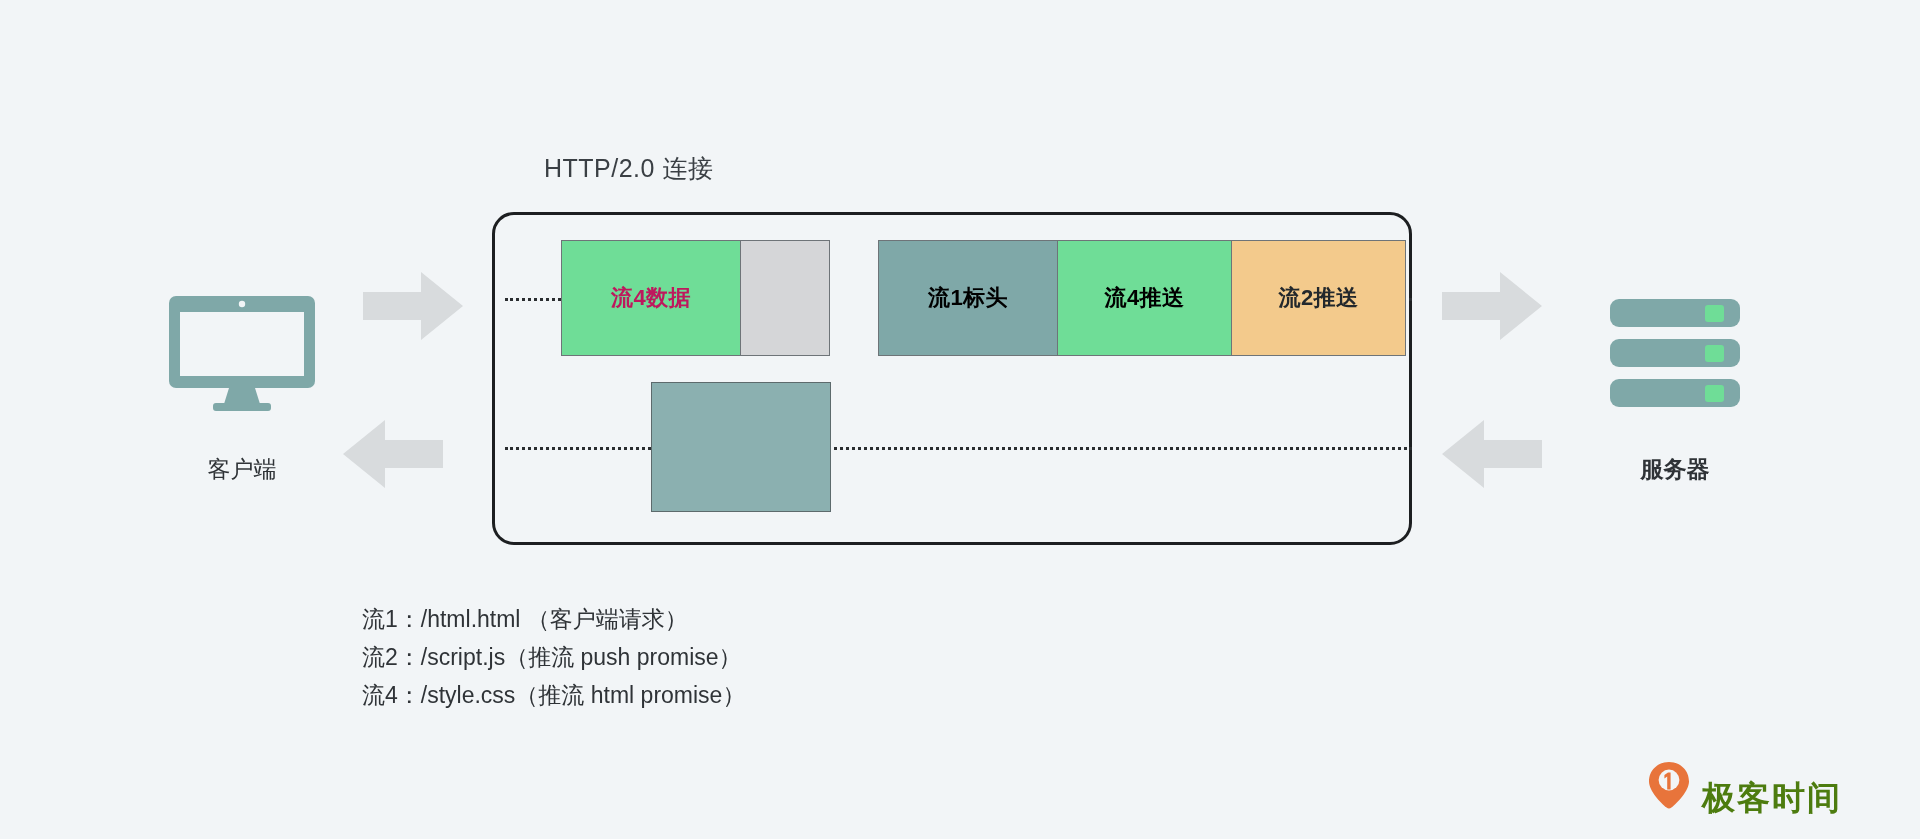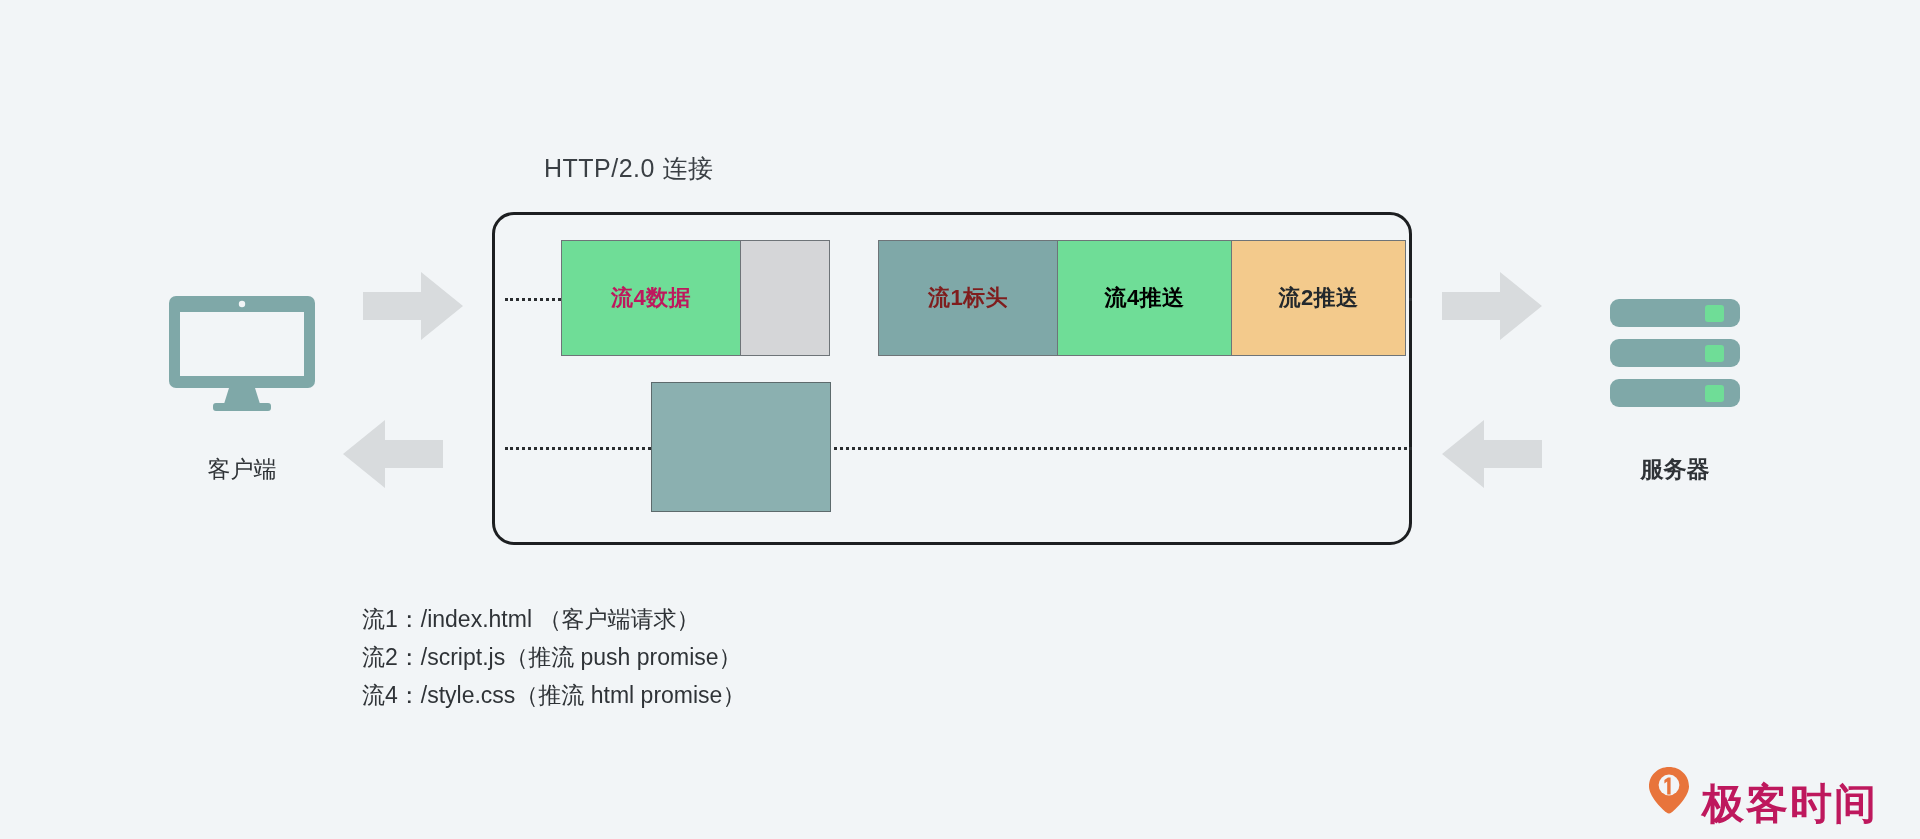--- a/index.html
+++ b/index.html
@@ -136,23 +136,23 @@
   
   .watermark {
     position: absolute;
     left: 1648px;
     top: 752px;
     display: flex;
     align-items: center;
     gap: 12px;
   }
   .watermark .wm-text {
-    font-size: 42px;
+    font-size: 33px;
     font-weight: bold;
-    color: #be185d;
+    color: #4d7c0f;
     letter-spacing: 2px;
     white-space: nowrap;
     margin-top: 24px;
   }
 </style>
 </head>
 <body style="background: rgb(242, 245, 247);">
 
 <div class="stage">
 
@@ -164,21 +164,21 @@
   <div class="dotline upper-right"></div>
   <div class="dotline lower-full"></div>
 
   <div class="frame-row">
     <div class="frame" style="width: 180px; background: rgb(111, 221, 151); color: #be185d;">
       <span>流4数据</span>
     </div>
     <div class="frame" style="width: 90px; background: rgb(213, 214, 216); color: rgb(35, 40, 44);">
       <span></span>
     </div>
-    <div class="frame" style="width: 180px; background: rgb(127, 168, 168); color: #7f1d1d; margin-left: 48px;">
+    <div class="frame" style="width: 180px; background: rgb(127, 168, 168); color: #000000; margin-left: 48px;">
       <span>流1标头</span>
     </div>
     <div class="frame" style="width: 175px; background: rgb(111, 221, 151); color: #000000;">
       <span>流4推送</span>
     </div>
     <div class="frame" style="width: 175px; background: rgb(243, 202, 140); color: rgb(35, 40, 44);">
       <span>流2推送</span>
     </div>
   </div>
 
@@ -226,21 +226,21 @@
         <rect x="0" y="80" width="130" height="28" rx="9" fill="#7FA8A8"></rect>
         <rect x="95" y="6" width="19" height="17" rx="3" fill="#6FDD97"></rect>
         <rect x="95" y="46" width="19" height="17" rx="3" fill="#6FDD97"></rect>
         <rect x="95" y="86" width="19" height="17" rx="3" fill="#6FDD97"></rect>
       </svg>
     </div>
     <div class="caption">服务器</div>
   </div>
 
   <div class="legend">
-    <div class="legend-line">流1：/index.html （客户端请求）</div>
+    <div class="legend-line">流1：/html.html （客户端请求）</div>
     <div class="legend-line">流2：/script.js（推流 push promise）</div>
     <div class="legend-line">流4：/style.css（推流 html promise）</div>
   </div>
 
   <div class="watermark">
     <span>
       <svg width="42" height="48" viewBox="0 0 42 48" xmlns="http://www.w3.org/2000/svg">
         <path d="M21 1 C9.4 1 1 9.6 1 20.4 C1 29.8 12.5 41.6 18.6 46.6 C20 47.8 22 47.8 23.4 46.6 C29.5 41.6 41 29.8 41 20.4 C41 9.6 32.6 1 21 1 Z" fill="#E8743B"></path>
         <circle cx="21" cy="19" r="10.4" fill="#f2f5f7"></circle>
         <path d="M22.6 11.4 L22.6 28.6 L19.2 28.6 L19.2 15.6 L16.4 17.4 L16.4 13.9 L20 11.4 Z" fill="#E8743B"></path>

